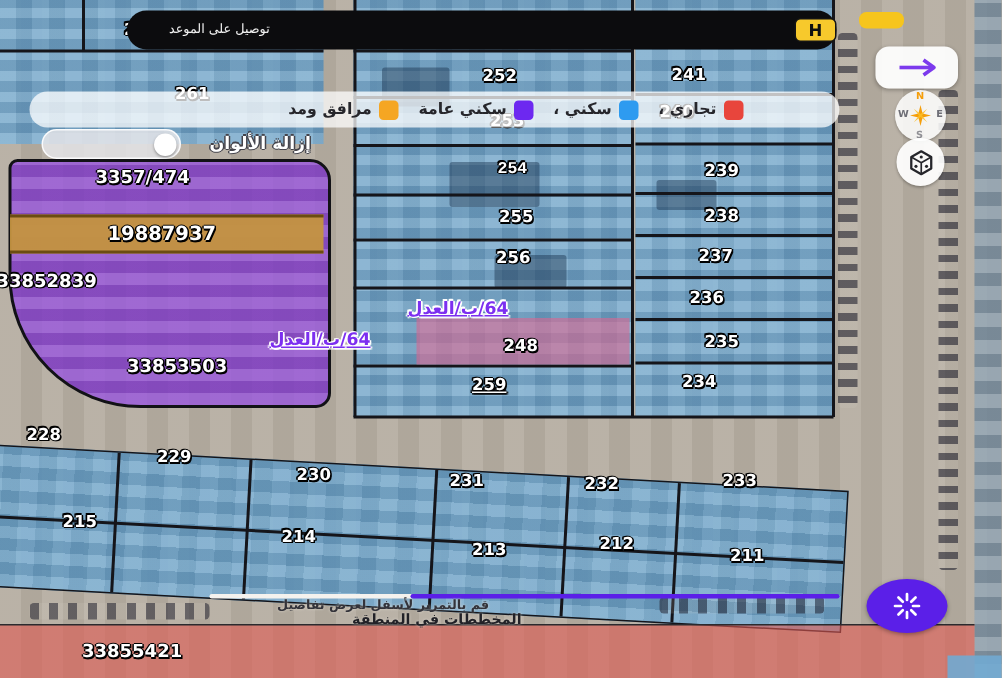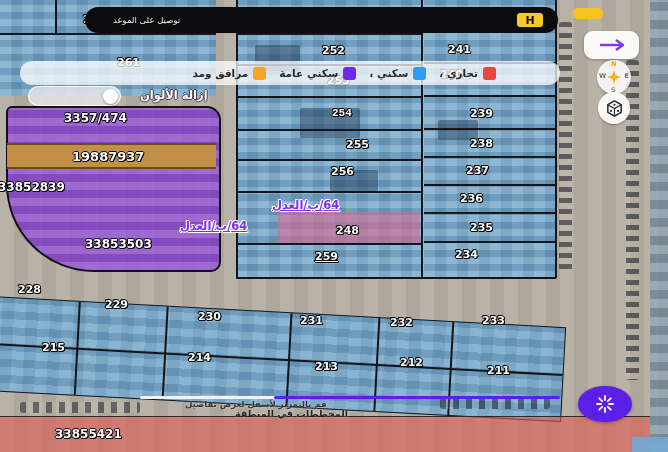--- a/index.html
+++ b/index.html
@@ -49,21 +49,21 @@
   .blue-corner{position:absolute;left:632px;top:437px;width:36px;height:15px;z-index:5;background:rgba(113,170,210,.9);}
   .right-edge{position:absolute;left:650px;top:0;width:18px;height:452px;z-index:1;
        background:rgba(125,150,170,.75);
        background-image:repeating-linear-gradient(0deg,rgba(255,255,255,.12) 0 9px,rgba(40,60,80,.18) 9px 18px);}
   .road-line{position:absolute;height:3px;z-index:5;border-radius:2px;}
   .hint{position:absolute;z-index:6;color:#33333a;font-weight:bold;white-space:nowrap;
        text-shadow:0 0 2px rgba(230,225,215,.8);}
   
   .ad-banner{position:absolute;left:85px;top:7px;width:473px;height:26px;z-index:20;
        background:#0c0c0e;border-radius:14px;display:flex;align-items:center;justify-content:space-between;
-       flex-direction:row-reverse;padding:0 14px 0 28px;box-sizing:border-box;}
+       flex-direction:row-reverse;padding:0 0 0 28px;box-sizing:border-box;}
   .ad-text{color:#f2f2f2;font-size:8.5px;letter-spacing:.2px;}
   .h-logo{width:28px;height:16px;background:#f7c92c;border:1.5px solid #141414;border-radius:4px;
        display:flex;align-items:center;justify-content:center;color:#101010;font-weight:bold;font-size:11px;box-sizing:border-box;}
   .searchbar{position:absolute;left:18px;top:36px;width:540px;height:25px;z-index:19;
        background:rgba(255,255,255,.50);border:1px solid rgba(255,255,255,.85);border-radius:8px;
        display:flex;align-items:center;gap:26px;padding:0 46px 0 10px;box-sizing:border-box;}
   .search-ph{color:#8a8a90;font-size:11px;}
   .legend{position:absolute;left:20px;top:61px;width:540px;height:24px;z-index:19;
        background:rgba(255,255,255,.74);border-radius:12px;display:flex;align-items:center;
        gap:13px;padding:0 64px 0 10px;box-sizing:border-box;}
@@ -148,21 +148,21 @@
 
   <div class="planlbl" style="left:272px;top:200px;" dir="rtl">64/ب/العدل</div>
   <div class="planlbl" style="left:180px;top:221px;" dir="rtl">64/ب/العدل</div>
 
   <div class="pnum" style="left:83px;top:14px;">270</div>
   <div class="pnum" style="left:117px;top:57px;">261</div>
 
   <div class="pnum" style="left:322px;top:45px;">252</div>
   <div class="pnum" style="left:327px;top:75px;">253</div>
   <div class="pnum" style="left:332px;top:108px;font-family:Liberation Mono, monospace;">254</div>
-  <div class="pnum" style="left:346px;top:139px;">255</div>
+  <div class="pnum" style="left:333px;top:139px;">255</div>
   <div class="pnum" style="left:331px;top:166px;">256</div>
   <div class="pnum" style="left:336px;top:225px;">248</div>
   <div class="pnum" style="left:315px;top:251px;text-decoration:underline;">259</div>
 
   <div class="pnum" style="left:448px;top:44px;">241</div>
   <div class="pnum" style="left:440px;top:69px;">240</div>
   <div class="pnum" style="left:470px;top:108px;">239</div>
   <div class="pnum" style="left:470px;top:138px;">238</div>
   <div class="pnum" style="left:466px;top:165px;">237</div>
   <div class="pnum" style="left:460px;top:193px;">236</div>

